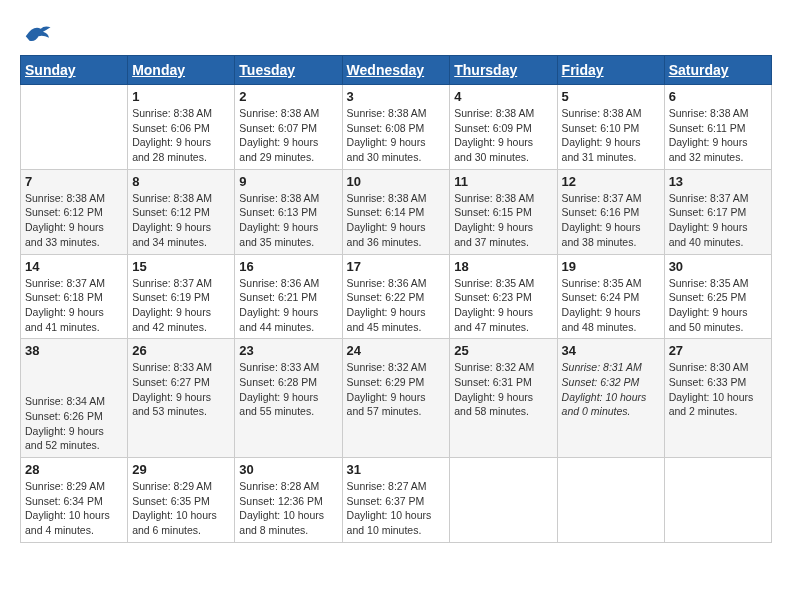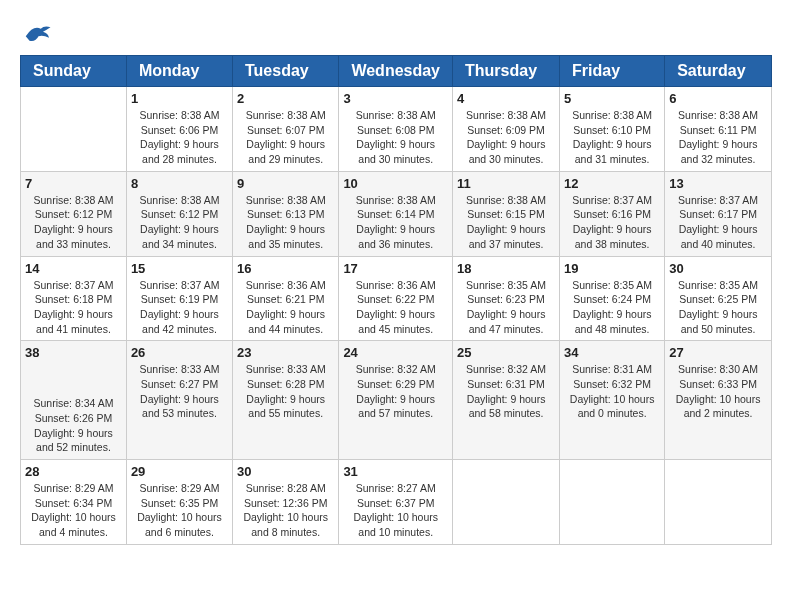--- a/index.html
+++ b/index.html
@@ -47,25 +47,26 @@
       color: #555;
     }
     table {
       width: 100%;
       border-collapse: collapse;
       font-size: 11px;
     }
     thead th {
       background-color: #2563a8;
       color: #fff;
-      padding: 6px 12px;
+      padding: 6px 4px;
       text-align: left;
-      font-size: 16px;
+      font-size: 14px;
       font-weight: bold;
       border: 1px solid #1a4f8a;
+      text-decoration: underline;
     }
     tbody td {
       border: 1px solid #ccc;
       vertical-align: top;
       padding: 4px;
       width: 108px;
       min-height: 80px;
       background: #fff;
     }
     tbody tr:nth-child(even) td {
@@ -75,21 +76,20 @@
       font-weight: bold;
       font-size: 13px;
       color: #222;
       display: block;
       margin-bottom: 2px;
     }
     .day-info {
       color: #333;
       font-size: 10.5px;
       line-height: 1.4;
-      text-align: center;
     }
     .empty-cell {
       background: #fff !important;
     }
   </style>
 </head>
 <body>
 
 <div class="header-section">
   <div class="logo">
@@ -301,21 +301,21 @@
         </td>
         <td>
           <span class="day-number">25</span>
           <div class="day-info" style="white-space: pre-line;">Sunrise: 8:32 AM
 Sunset: 6:31 PM
 Daylight: 9 hours
 and 58 minutes.</div>
         </td>
         <td>
           <span class="day-number">34</span>
-          <div class="day-info" style="white-space: pre-line;">Sunrise: 8:31 AM
+          <div class="day-info" style="white-space: pre-line; font-style: italic;">Sunrise: 8:31 AM
 Sunset: 6:32 PM
 Daylight: 10 hours
 and 0 minutes.</div>
         </td>
         <td>
           <span class="day-number">27</span>
           <div class="day-info" style="white-space: pre-line;">Sunrise: 8:30 AM
 Sunset: 6:33 PM
 Daylight: 10 hours
 and 2 minutes.</div>

